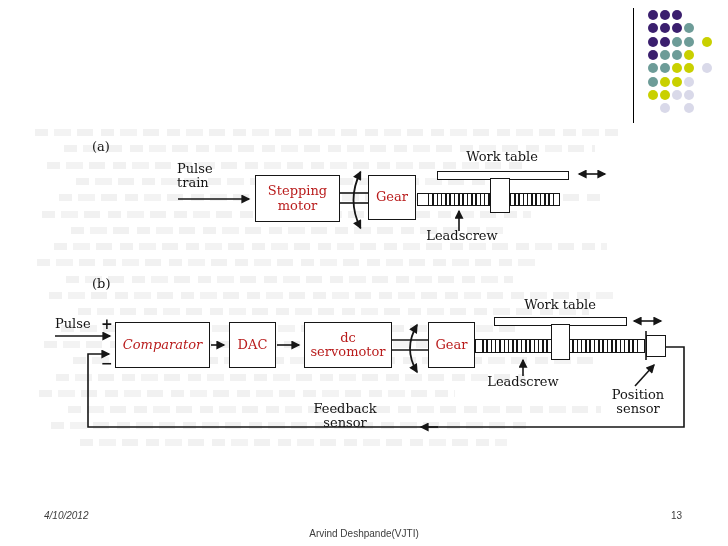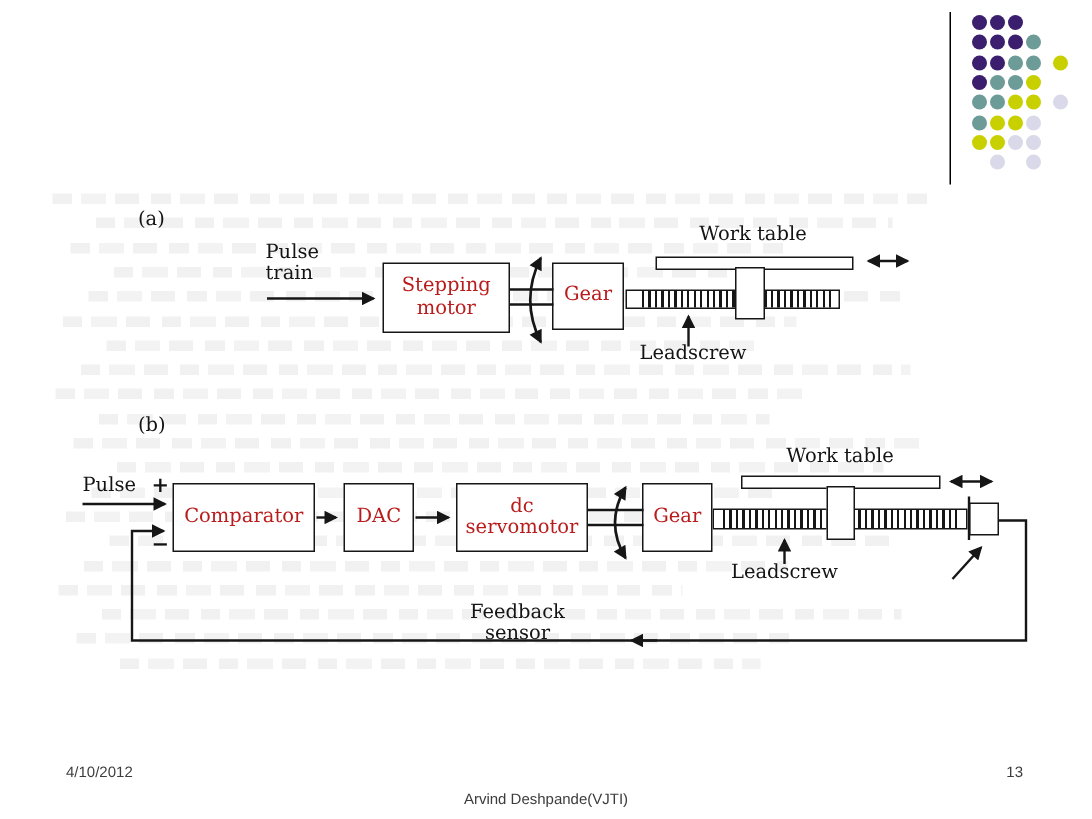--- a/index.html
+++ b/index.html
@@ -30,21 +30,21 @@
        background:repeating-linear-gradient(90deg,#161616 0 1.5px,transparent 1.5px 4.3px);}
   .lbl{position:absolute;font:13px/1.1 "DejaVu Serif",serif;color:#141414;
        white-space:pre-line;z-index:4;}
   .ctr{text-align:center;}
   .b{font-weight:normal;}
   .sign{position:absolute;font:bold 14px/1 "DejaVu Serif",serif;z-index:4;}
 
   svg.wires{position:absolute;left:0;top:0;z-index:3;pointer-events:none;}
 
   .footer{font:10px "Liberation Sans",sans-serif;color:#3c3c3c;}
-  .f-date{position:absolute;left:44px;top:510px;}
+  .f-date{position:absolute;left:44px;top:510px;font-style:italic;}
   .f-author{position:absolute;left:0;right:0;top:510px;text-align:center;margin-top:18px;}
   .f-page{position:absolute;right:46px;top:510px;}
 </style>
 </head>
 <body>
 
 <div class="slide">
 
 
   <div class="decor-line"></div>
@@ -120,35 +120,37 @@
   <div class="bar" style="left:490px;top:178px;width:20px;height:35px;"></div>
 
   <div class="lbl ctr b" style="left:454px;top:150px;width:96px;">Work table</div>
   <div class="lbl ctr" style="left:422px;top:229px;width:80px;">Leadscrew</div>
 
   <div class="lbl" style="left:92px;top:277px;">(b)</div>
   <div class="lbl b" style="left:55px;top:317px;">Pulse</div>
   <div class="sign" style="left:101px;top:317px;">+</div>
   <div class="sign" style="left:101px;top:356px;">−</div>
 
-  <div class="blk" style="left:115px;top:322px;width:95px;height:46px;">Comparator</div>
+  <div class="blk" style="left:115px;top:322px;width:95px;height:46px;font-style:italic;">Comparator</div>
   <div class="blk" style="left:304px;top:322px;width:88px;height:46px;">dc
 servomotor</div>
   <div class="blk" style="left:229px;top:322px;width:47px;height:46px;">DAC</div>
   <div class="blk" style="left:428px;top:322px;width:47px;height:46px;">Gear</div>
 
   <div class="screw" style="left:475px;top:339px;width:170px;height:14px;">
     <div class="hatch" style="left:6px;right:3px;"></div>
   </div>
   <div class="bar" style="left:494px;top:317px;width:133px;height:9px;"></div>
   <div class="bar" style="left:551px;top:324px;width:19px;height:36px;"></div>
   <div class="bar" style="left:646px;top:335px;width:20px;height:22px;"></div>
 
   <div class="lbl ctr b" style="left:514px;top:298px;width:92px;">Work table</div>
   <div class="lbl ctr" style="left:483px;top:375px;width:80px;">Leadscrew</div>
+  <div class="lbl ctr" style="left:601px;top:388px;width:74px;">Position
+sensor</div>
   <div class="lbl ctr b" style="left:290px;top:402px;width:110px;">Feedback sensor</div>
 
   <svg class="wires" width="728" height="546" viewBox="0 0 728 546">
     <defs>
       <marker id="ah" viewBox="0 0 10 10" refX="8.5" refY="5" markerUnits="userSpaceOnUse" markerWidth="10" markerHeight="9" orient="auto-start-reverse">
         <path d="M0,0 L10,5 L0,10 z" fill="#161616"></path>
       </marker>
     </defs>
     <g stroke="#161616" stroke-width="1.6" fill="none">
 

